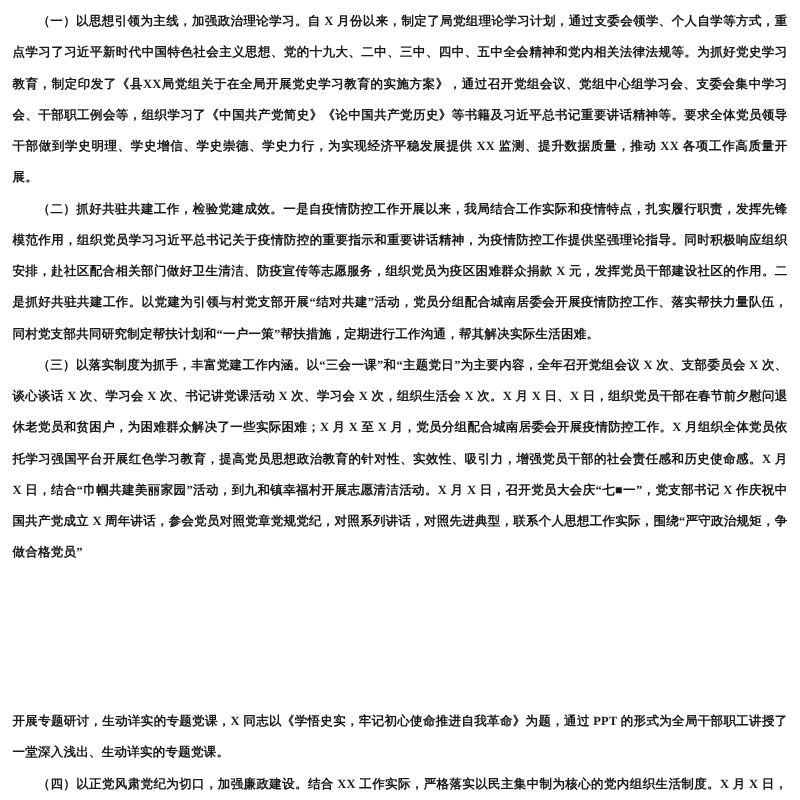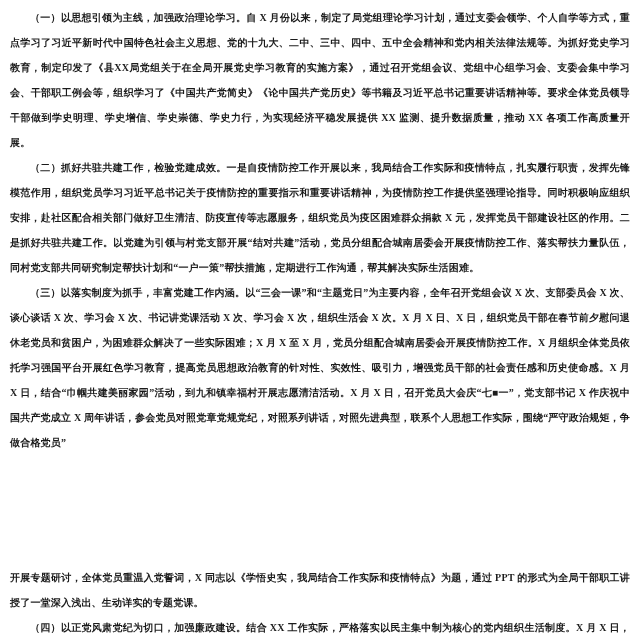--- a/index.html
+++ b/index.html
@@ -55,16 +55,16 @@
 <div class="doc" style="background: rgb(255, 255, 255); color: rgb(27, 27, 27);">
   <section class="page page-one">
     <p class="para indent">（一）以思想引领为主线，加强政治理论学习。自 X 月份以来，制定了局党组理论学习计划，通过支委会领学、个人自学等方式，重点学习了习近平新时代中国特色社会主义思想、党的十九大、二中、三中、四中、五中全会精神和党内相关法律法规等。为抓好党史学习教育，制定印发了《县XX局党组关于在全局开展党史学习教育的实施方案》，通过召开党组会议、党组中心组学习会、支委会集中学习会、干部职工例会等，组织学习了《中国共产党简史》《论中国共产党历史》等书籍及习近平总书记重要讲话精神等。要求全体党员领导干部做到学史明理、学史增信、学史崇德、学史力行，为实现经济平稳发展提供 XX 监测、提升数据质量，推动 XX 各项工作高质量开展。</p>
     <p class="para indent">（二）抓好共驻共建工作，检验党建成效。一是自疫情防控工作开展以来，我局结合工作实际和疫情特点，扎实履行职责，发挥先锋模范作用，组织党员学习习近平总书记关于疫情防控的重要指示和重要讲话精神，为疫情防控工作提供坚强理论指导。同时积极响应组织安排，赴社区配合相关部门做好卫生清洁、防疫宣传等志愿服务，组织党员为疫区困难群众捐款 X 元，发挥党员干部建设社区的作用。二是抓好共驻共建工作。以党建为引领与村党支部开展“结对共建”活动，党员分组配合城南居委会开展疫情防控工作、落实帮扶力量队伍，同村党支部共同研究制定帮扶计划和“一户一策”帮扶措施，定期进行工作沟通，帮其解决实际生活困难。</p>
     <p class="para indent">（三）以落实制度为抓手，丰富党建工作内涵。以“三会一课”和“主题党日”为主要内容，全年召开党组会议 X 次、支部委员会 X 次、谈心谈话 X 次、学习会 X 次、书记讲党课活动 X 次、学习会 X 次，组织生活会 X 次。X 月 X 日、X 日，组织党员干部在春节前夕慰问退休老党员和贫困户，为困难群众解决了一些实际困难；X 月 X 至 X 月，党员分组配合城南居委会开展疫情防控工作。X 月组织全体党员依托学习强国平台开展红色学习教育，提高党员思想政治教育的针对性、实效性、吸引力，增强党员干部的社会责任感和历史使命感。X 月 X 日，结合“巾帼共建美丽家园”活动，到九和镇幸福村开展志愿清洁活动。X 月 X 日，召开党员大会庆“七■一”，党支部书记 X 作庆祝中国共产党成立 X 周年讲话，参会党员对照党章党规党纪，对照系列讲话，对照先进典型，联系个人思想工作实际，围绕“严守政治规矩，争做合格党员”</p>
   </section>
 
   <div class="page-gap"></div>
 
   <section class="page page-two">
-    <p class="para">开展专题研讨，全体党员重温入党誓词，X 同志以《学悟史实，我局结合工作实际和疫情特点》为题，通过 PPT 的形式为全局干部职工讲授了一堂深入浅出、生动详实的专题党课。</p>
+    <p class="para">开展专题研讨，生动详实的专题党课，X 同志以《学悟史实，牢记初心使命推进自我革命》为题，通过 PPT 的形式为全局干部职工讲授了一堂深入浅出、生动详实的专题党课。</p>
     <p class="para indent">（四）以正党风肃党纪为切口，加强廉政建设。结合 XX 工作实际，严格落实以民主集中制为核心的党内组织生活制度。X 月 X 日，局支部制定《县 XX 局党支部 2021 年党风廉政建设工作计划》，与各股室签订《2021 年度党风廉政建设责任制责任书》，与干部职工签订《个</p>
   </section>
 </div>
 
 </body></html>

